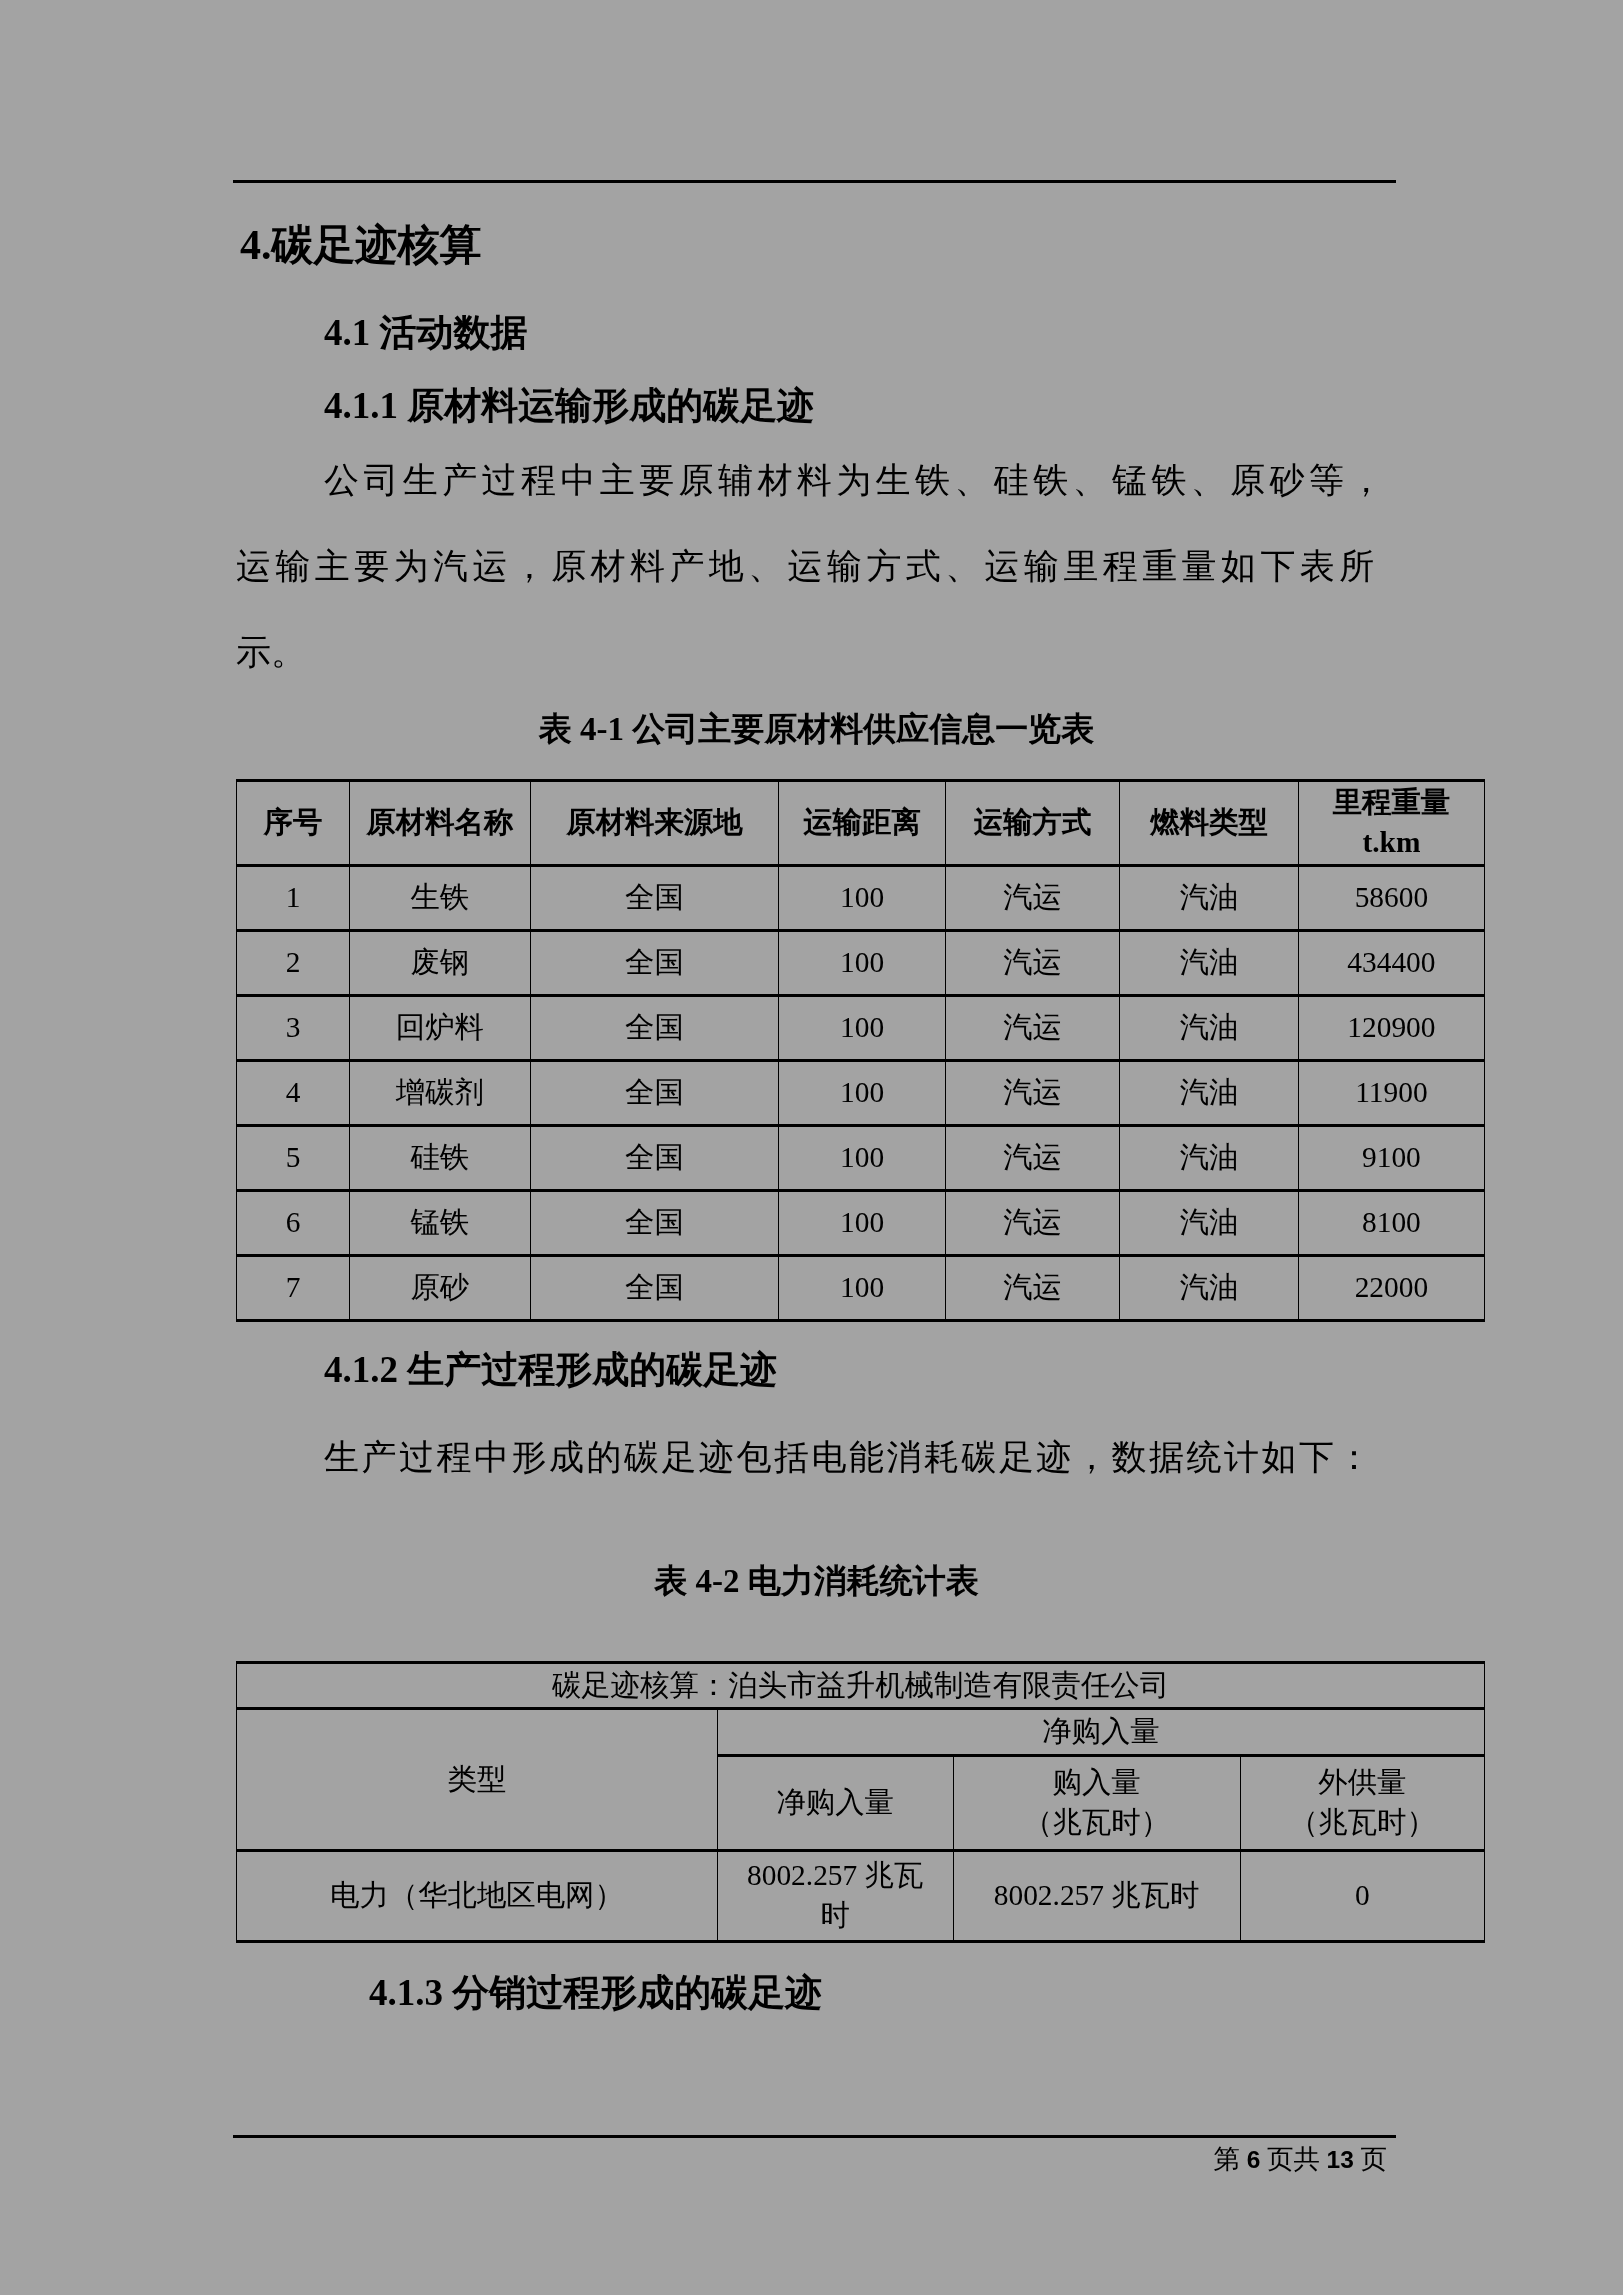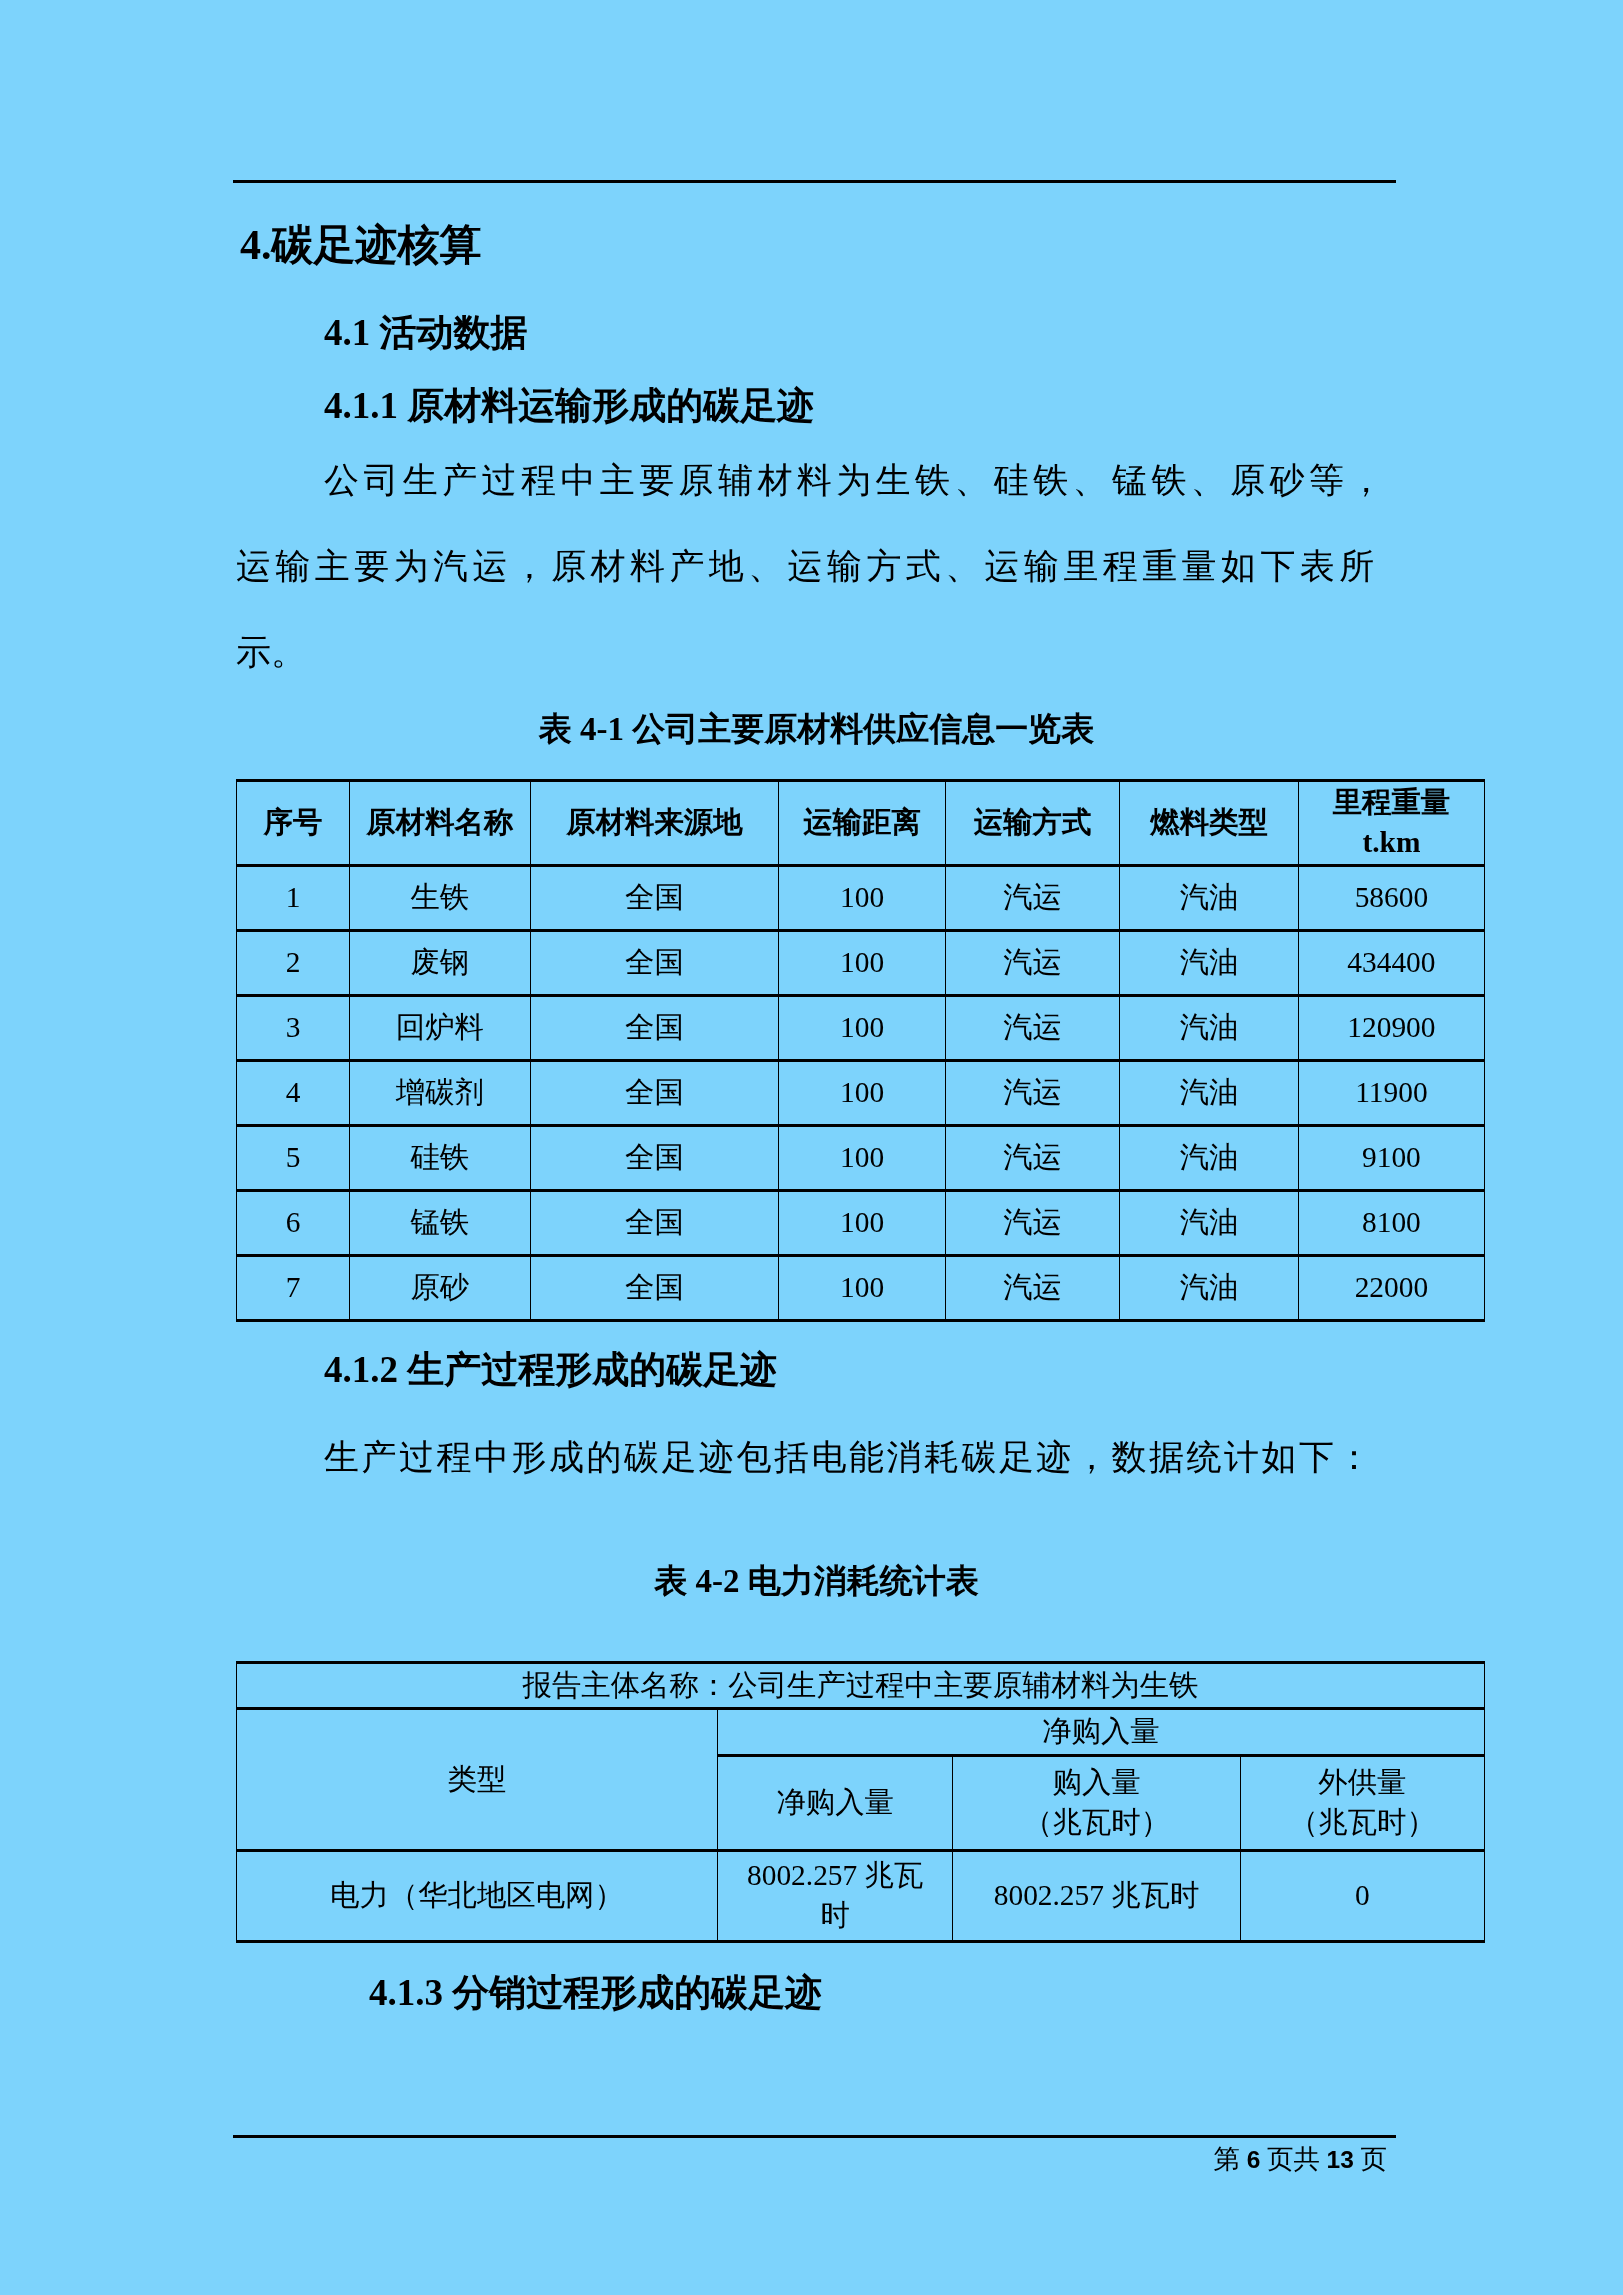--- a/index.html
+++ b/index.html
@@ -1,19 +1,19 @@
 <!DOCTYPE html>
 <html style="font-size:7.9px"><head>
 <meta charset="utf-8">
 <style>
   html,body{margin:0;padding:0;background:#888;}
   .page{
     position:relative;
     width:1623px;height:2295px;
-    background:#7dd3fc;
+    background:#a3a3a3;
     color:#000;
     font-family:"Liberation Serif","DejaVu Serif",serif;
     overflow:hidden;
   }
   .abs{position:absolute;}
   .rule{position:absolute;height:3.4px;background:#000;left:233px;width:1163px;}
   .h1{font-size:42px;font-weight:700;line-height:1.05;white-space:nowrap;}
   .h2{font-size:37px;font-weight:700;line-height:1.05;white-space:nowrap;}
   .bodyline{font-size:35px;line-height:1.05;white-space:nowrap;}
   .caption{font-size:33px;font-weight:700;line-height:1.05;text-align:center;width:1161px;left:236px;}
@@ -153,21 +153,21 @@
   <div class="tablewrap" style="top:1661px;">
     <table class="t2">
       <colgroup>
         <col style="width:447px;">
           <col style="width:219px;">
           <col style="width:267px;">
           <col style="width:227px;">
       </colgroup>
       <tbody>
           <tr style="height:46px;">
-        <td colspan="4">报告主体名称：公司生产过程中主要原辅材料为生铁</td>
+        <td colspan="4">碳足迹核算：泊头市益升机械制造有限责任公司</td>
       </tr>
       <tr style="height:47px;">
         <td rowspan="2">类型</td>
         <td colspan="3">净购入量</td>
       </tr>
       <tr style="height:95px;">
         <td>净购入量</td>
         <td><span>购入量</span><span class="unit">（兆瓦时）</span></td>
         <td><span>外供量</span><span class="unit">（兆瓦时）</span></td>
       </tr>

